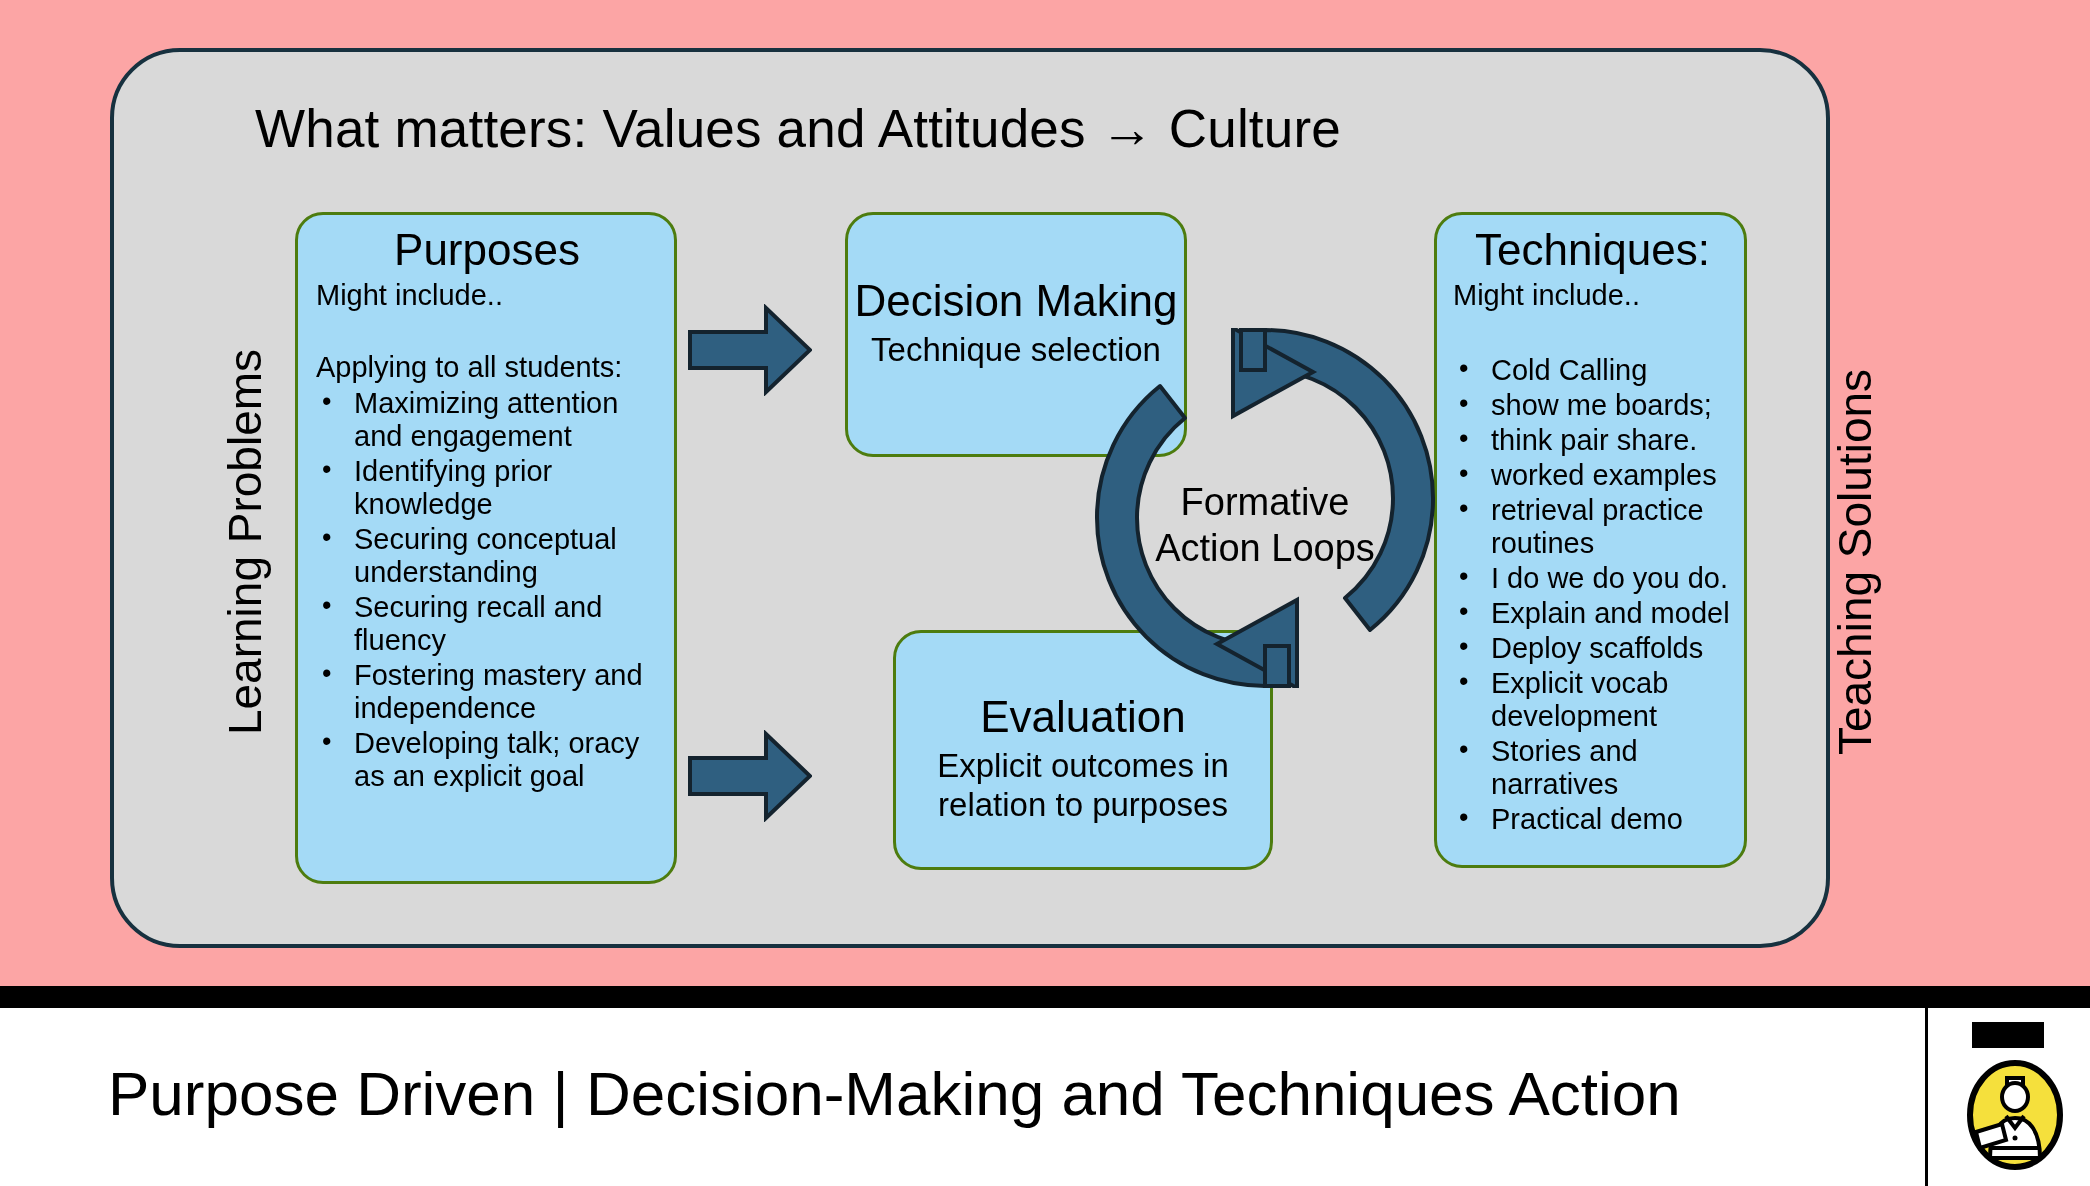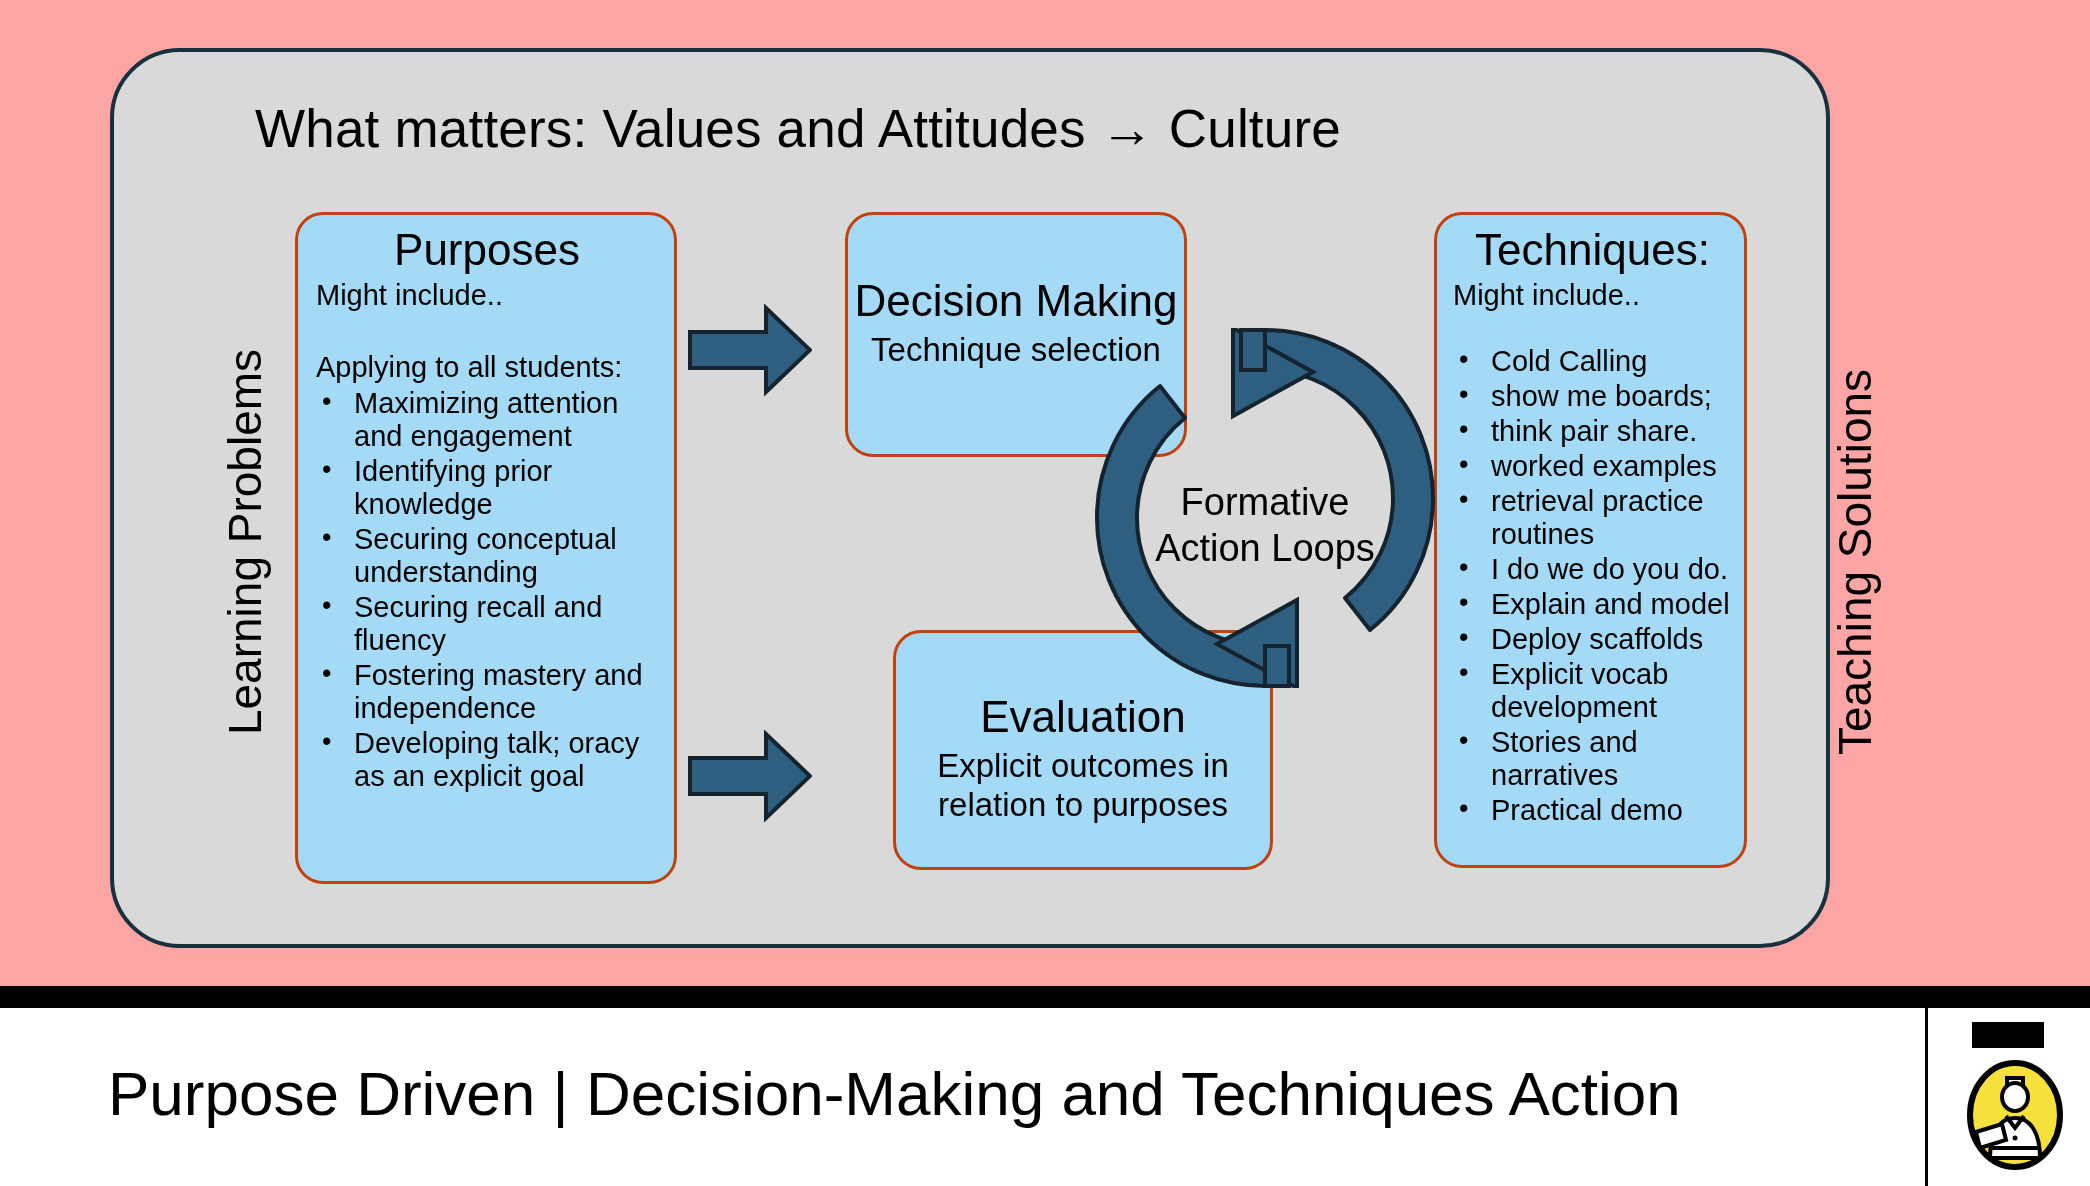--- a/index.html
+++ b/index.html
@@ -68,21 +68,21 @@
     top: 535px;
     width: 500px;
     text-align: center;
     transform: rotate(-90deg);
   }
 
   
   .card {
     position: absolute;
     background: #a4daf6;
-    border: 3px solid #c2410c;
+    border: 3px solid #4d7c0f;
     border-radius: 28px;
     box-sizing: border-box;
     color: #000000;
   }
 
   #card-purposes {
     left: 295px;
     top: 212px;
     width: 382px;
     height: 672px;
@@ -288,21 +288,21 @@
   <div class="card" id="card-evaluation">
     <div class="center-card-inner" id="evaluation-inner">
       <div class="center-title">Evaluation</div>
       <div class="center-sub" style="padding:0 26px;">Explicit outcomes in relation to purposes</div>
     </div>
   </div>
 
   <div class="card" id="card-techniques">
     <div class="card-title">Techniques:</div>
     <div class="card-subhead">Might include..</div>
-    <ul class="bullets" style="margin-top:30px;">
+    <ul class="bullets" style="margin-top:39px;">
       <li>Cold Calling</li>
       <li>show me boards;</li>
       <li>think pair share.</li>
       <li>worked examples</li>
       <li>retrieval practice routines</li>
       <li>I do we do you do.</li>
       <li>Explain and model</li>
       <li>Deploy scaffolds</li>
       <li>Explicit vocab development</li>
       <li>Stories and narratives</li>

